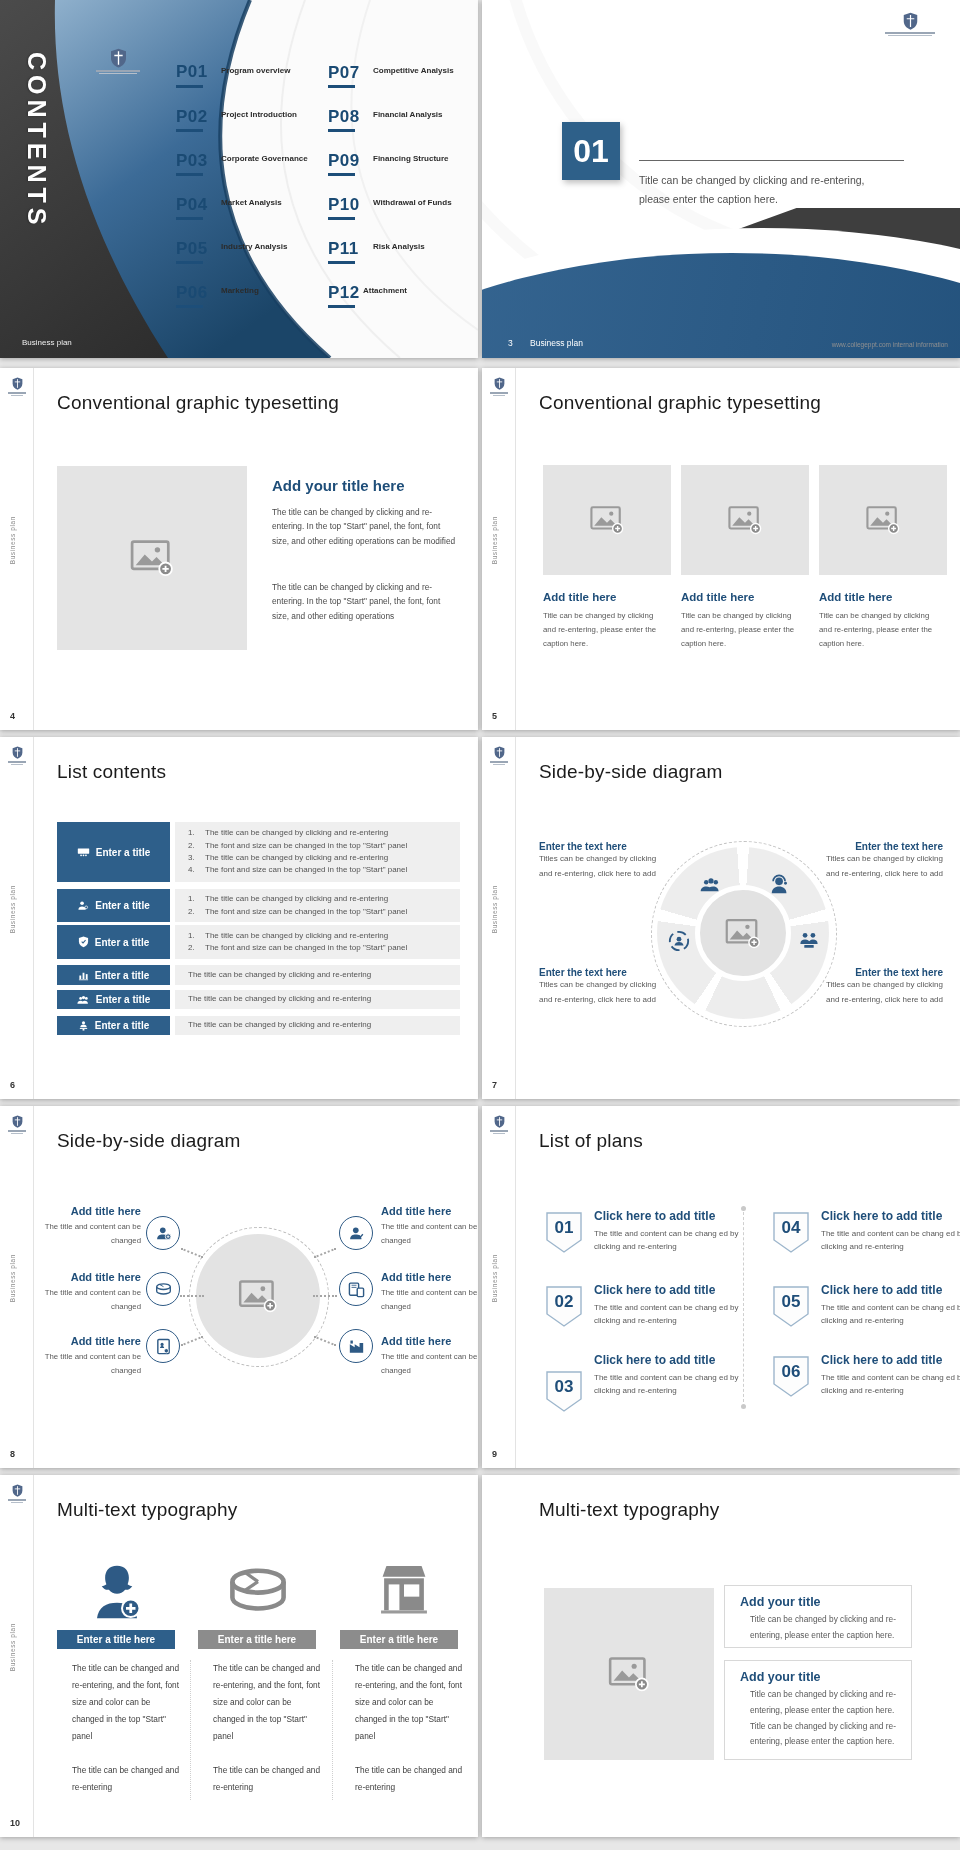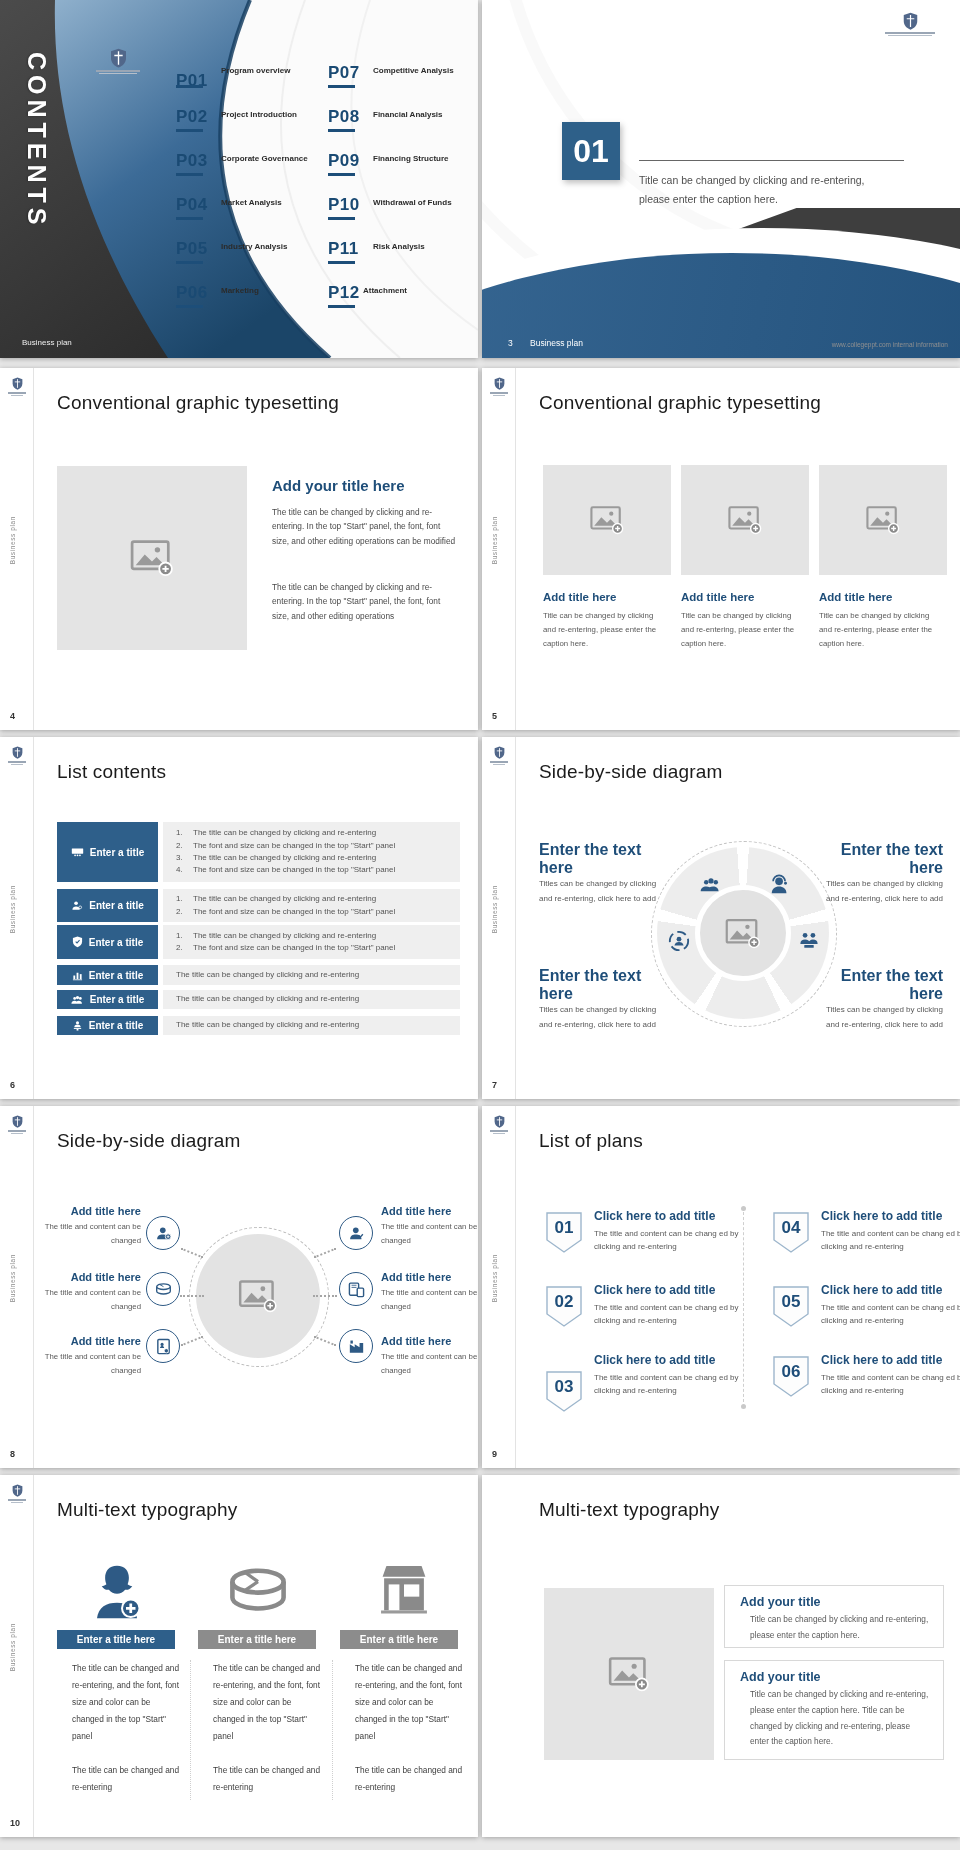--- a/index.html
+++ b/index.html
@@ -19,27 +19,27 @@
   .crest .l2{height:1px;background:#b6bfca;margin:0 4px;}
   .vlabel{position:absolute;left:9px;top:148px;writing-mode:vertical-rl;transform:rotate(180deg);font-size:6.5px;color:#8a8a8a;letter-spacing:.6px;}
   .pg{position:absolute;left:10px;bottom:9px;font-size:9px;font-weight:bold;color:#333;}
   .stitle{position:absolute;left:57px;top:24px;font-size:19px;font-weight:400;color:#1b1b1b;letter-spacing:.2px;}
   .ph{position:absolute;background:#e4e4e4;display:flex;align-items:center;justify-content:center;}
   
   .h-navy{font-weight:bold;color:#1F4E79;}
   .body-txt{color:#4a4a4a;}
   
   .row6{position:absolute;left:57px;right:18px;display:flex;}
-  .btn6{width:101px;background:#2E5F8A;color:#fff;font-size:10px;font-weight:bold;display:flex;align-items:center;justify-content:center;gap:6px;flex:none;}
+  .btn6{width:113px;background:#2E5F8A;color:#fff;font-size:10px;font-weight:bold;display:flex;align-items:center;justify-content:center;gap:6px;flex:none;}
   .panel6{flex:1;background:#efefef;margin-left:5px;display:flex;flex-direction:column;justify-content:center;padding:0 0 0 13px;box-sizing:border-box;}
   .pl{display:flex;font-size:8px;color:#555;line-height:12.3px;}
   .pn{width:17px;flex:none;}
   
   .tb7{position:absolute;width:126px;}
-  .tb7 .t{font-size:16px;font-weight:bold;color:#1F4E79;}
+  .tb7 .t{font-size:10px;font-weight:bold;color:#1F4E79;}
   .tb7 .x{font-size:8px;color:#595959;line-height:1.85;}
   .r7{text-align:right;}
   .ring-ic{position:absolute;width:22px;height:22px;}
   
   .sat{position:absolute;width:32px;height:32px;border:1.5px solid #2E5A85;border-radius:50%;background:#fff;display:flex;align-items:center;justify-content:center;}
   .tb8{position:absolute;width:104px;}
   .tb8 .t{font-size:11px;font-weight:bold;color:#1F4E79;}
   .tb8 .x{font-size:7.8px;color:#595959;line-height:1.75;margin-top:3px;}
   .conn{position:absolute;border-top:2px dotted #a5a5a5;width:24px;}
   
@@ -47,21 +47,21 @@
   .badge9 .num{position:absolute;left:0;top:7px;width:100%;text-align:center;font-size:17px;font-weight:bold;color:#1F4E79;}
   .tb9{position:absolute;width:154px;}
   .tb9 .t{font-size:12px;font-weight:bold;color:#1F4E79;}
   .tb9 .x{font-size:8px;color:#595959;line-height:1.65;margin-top:4px;}
   .dot9{position:absolute;width:5px;height:5px;border-radius:50%;background:#c9c9c9;}
   
   .hdr10{position:absolute;width:118px;height:19px;line-height:19px;text-align:center;color:#fff;font-size:10px;font-weight:bold;}
   .col10{position:absolute;width:112px;font-size:8.3px;color:#3d3d3d;line-height:17px;}
   .ic10{position:absolute;}
   
-  .box11{position:absolute;left:242px;width:220px;border:1px solid #d8d8d8;box-sizing:border-box;background:#fff;}
+  .box11{position:absolute;left:242px;width:188px;border:1px solid #d8d8d8;box-sizing:border-box;background:#fff;}
   .box11 .t{margin:9px 0 3px 15px;font-size:12.5px;font-weight:bold;color:#1F4E79;}
   .box11 .x{margin:0 14px 8px 25px;font-size:8.3px;color:#595959;line-height:1.9;}
   
   .contents-word{position:absolute;left:22px;top:52px;writing-mode:vertical-rl;font-size:25px;font-weight:bold;color:#fff;letter-spacing:5px;text-shadow:0 1px 2px rgba(0,0,0,.3);}
   .citem-code{position:absolute;font-size:17px;font-weight:bold;color:#1a4a73;letter-spacing:.5px;}
   .citem-ul{position:absolute;width:27px;height:2.5px;background:#1d4e79;}
   .citem-label{position:absolute;font-size:8px;font-weight:bold;color:#2b2b2b;}
   .s1foot{position:absolute;left:22px;top:338px;font-size:8px;color:#eee;}
   
   .numbox{position:absolute;left:80px;top:122px;width:58px;height:58px;background:#2E6089;color:#fff;font-size:32px;font-weight:bold;display:flex;align-items:center;justify-content:center;box-shadow:2px 3px 6px rgba(0,0,0,.25);}
@@ -98,21 +98,21 @@
     <div class="contents-word">CONTENTS</div>
     <div class="crest" style="left:95px;top:48px;width:46px;">
       <svg width="17" height="20" viewBox="0 0 20 24">
         <path d="M10 1l9 3v8c0 6-4 9.5-9 11.5C5 21.5 1 18 1 12V4z" fill="#51678a"></path>
         <path d="M10 4v16M5 9h10" stroke="#fff" stroke-width="1.6" fill="none"></path>
       </svg>
       <div class="l1"></div>
         <div class="l2"></div>
     </div>
     
-    <div class="citem-code" style="left:176px;top:71px">P01</div>
+    <div class="citem-code" style="left:176px;top:62px">P01</div>
     <div class="citem-ul" style="left:176px;top:85px"></div>
     <div class="citem-label" style="left:221px;top:66px">Program overview</div>
     <div class="citem-code" style="left:176px;top:107px">P02</div>
     <div class="citem-ul" style="left:176px;top:129px"></div>
     <div class="citem-label" style="left:221px;top:110px">Project Introduction</div>
     <div class="citem-code" style="left:176px;top:151px">P03</div>
     <div class="citem-ul" style="left:176px;top:173px"></div>
     <div class="citem-label" style="left:221px;top:154px">Corporate Governance</div>
     <div class="citem-code" style="left:176px;top:195px">P04</div>
     <div class="citem-ul" style="left:176px;top:217px"></div>

